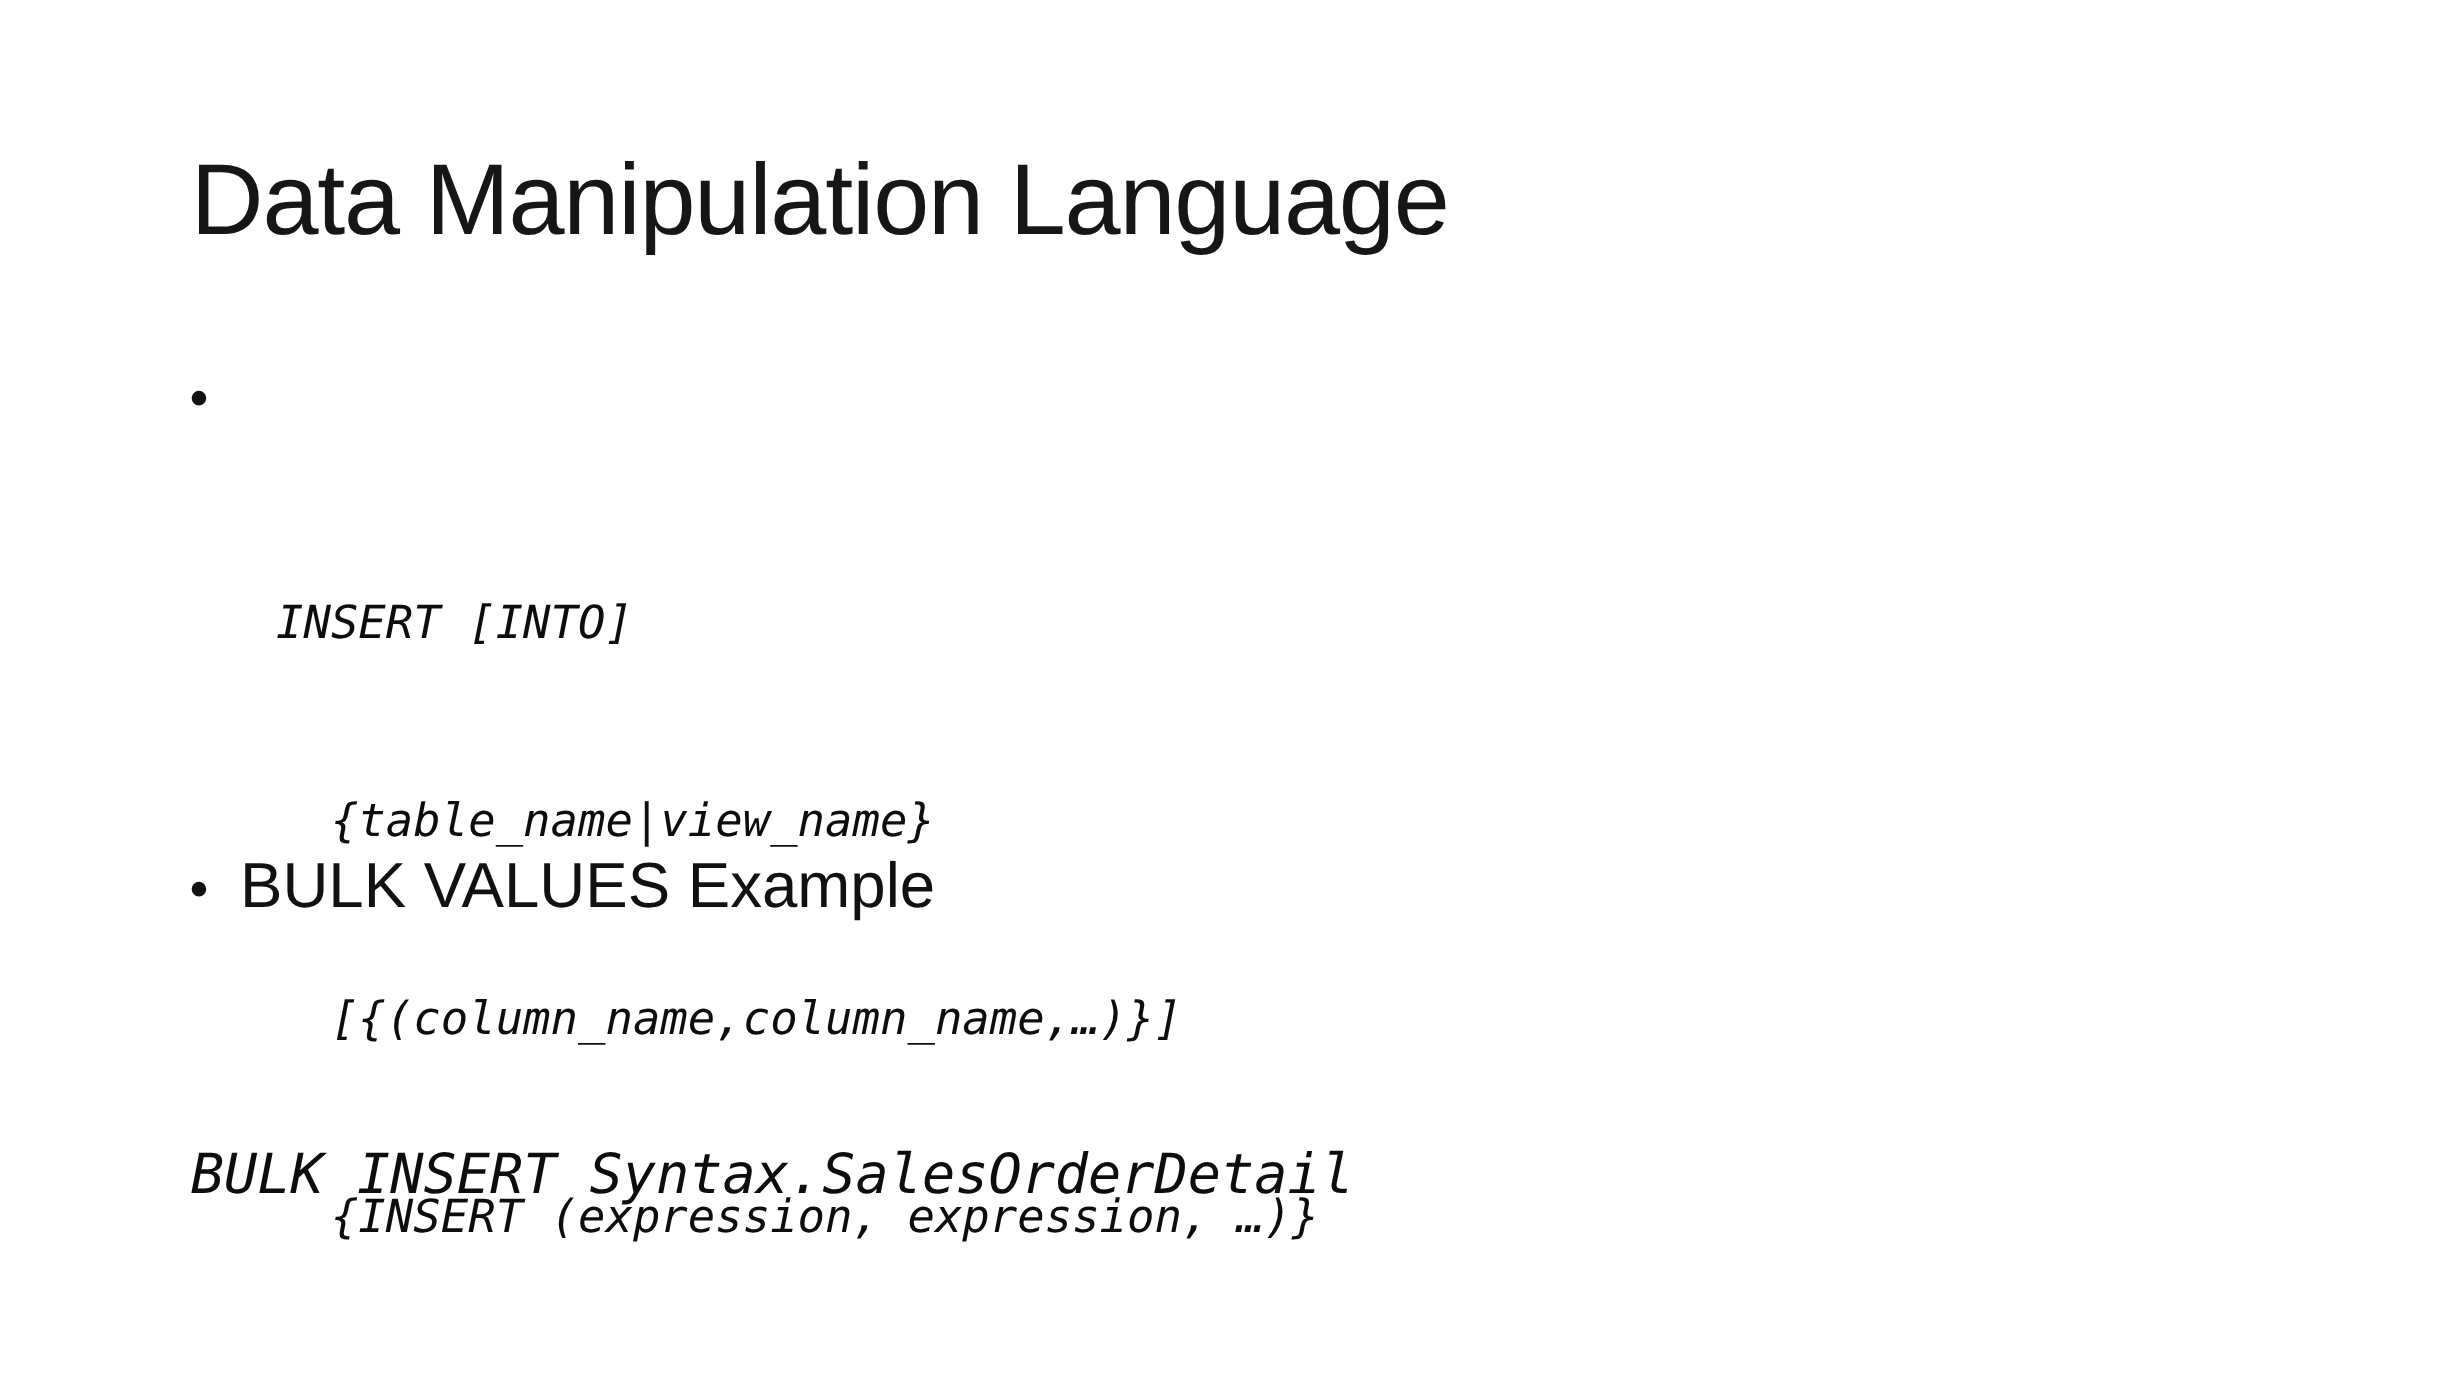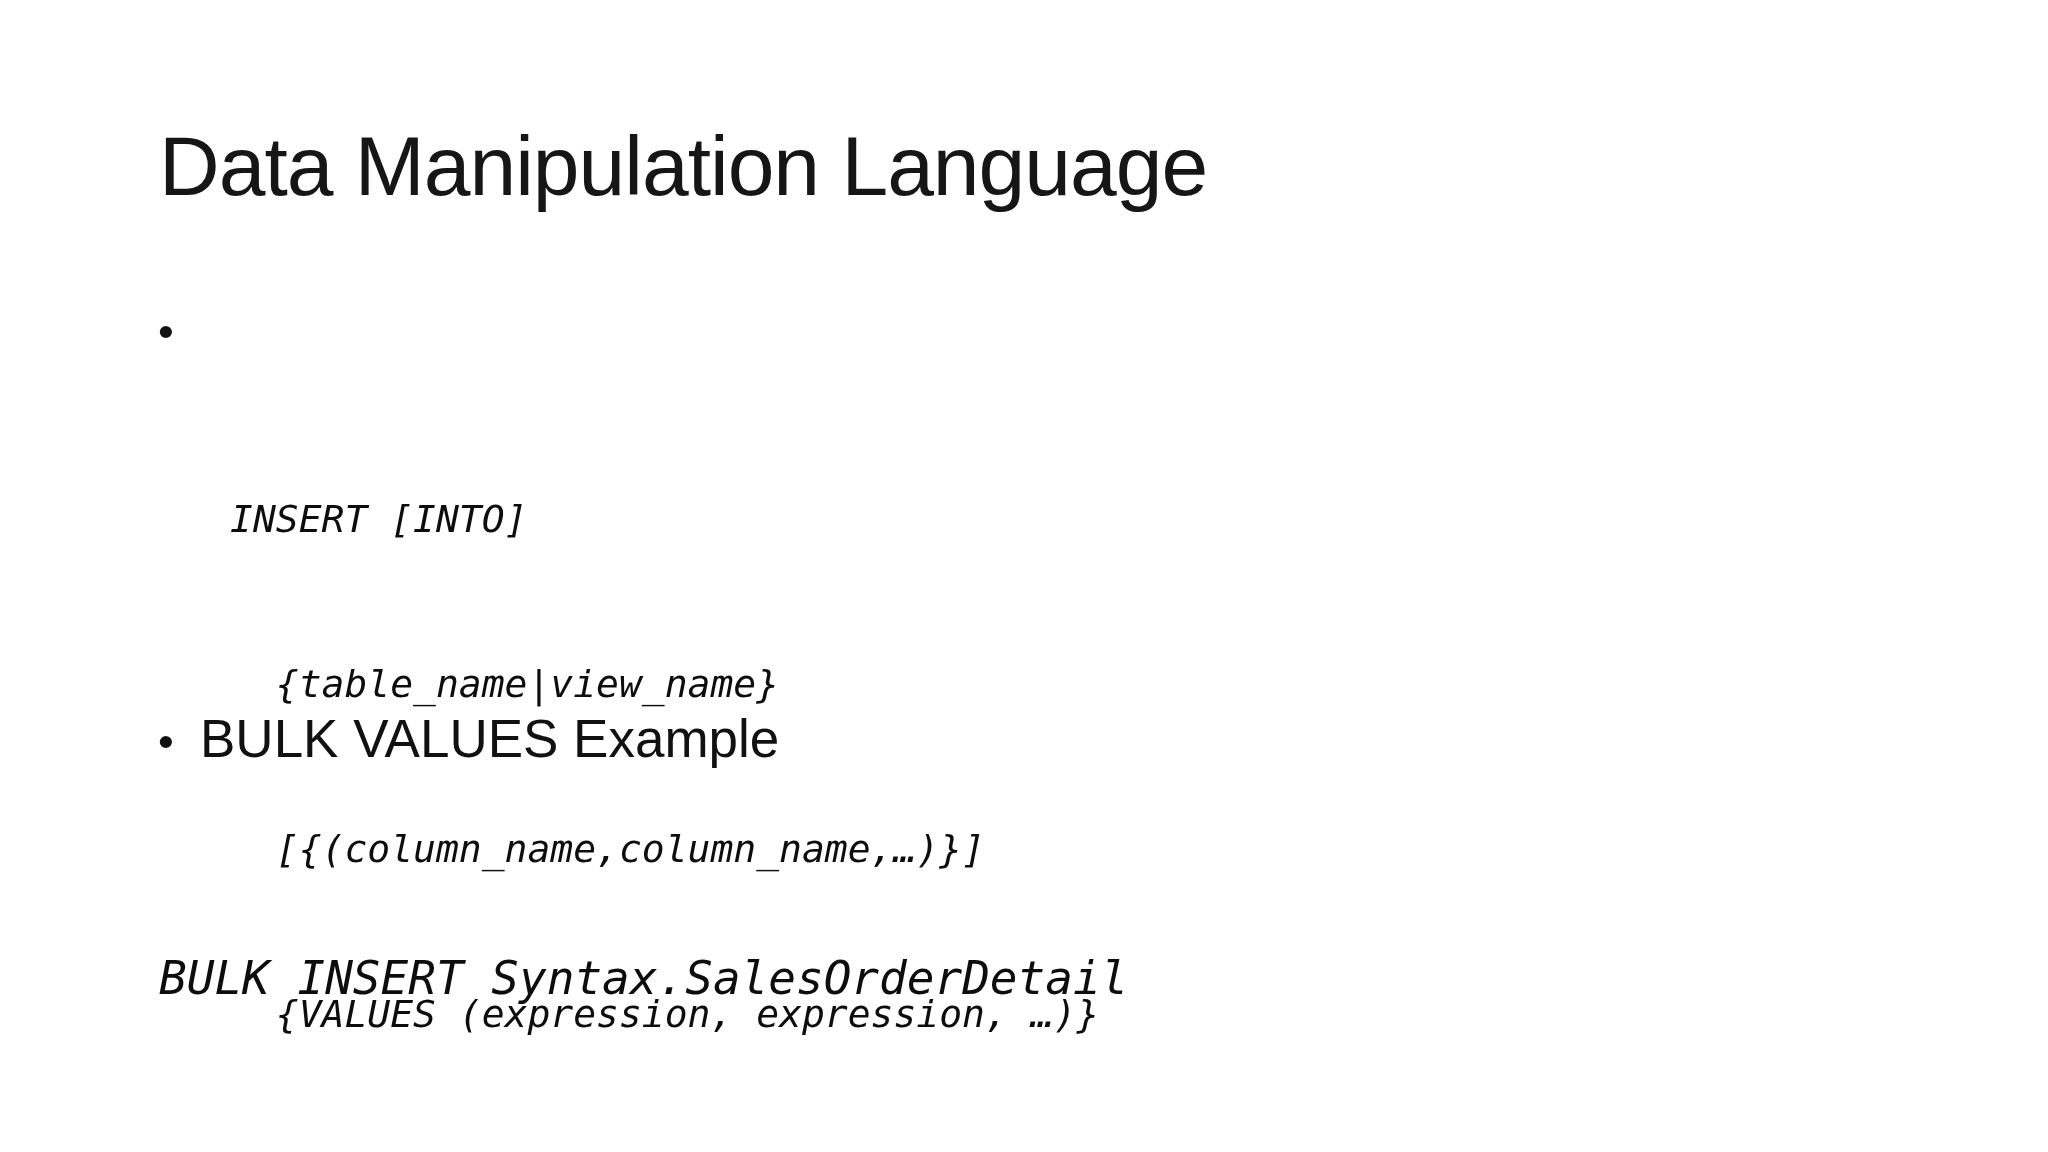--- a/index.html
+++ b/index.html
@@ -73,21 +73,21 @@
   <h1 class="slide-title">Data Manipulation Language</h1>
 
   <div class="bullet-row bullet-row-1">
     <span class="bullet-dot">•</span>
   </div>
 
   <div class="code-block code-syntax">
     <div class="code-line">INSERT [INTO]</div>
     <div class="code-line">  {table_name|view_name}</div>
     <div class="code-line">  [{(column_name,column_name,…)}]</div>
-    <div class="code-line">  {VALUES (expression, expression, …)}</div>
+    <div class="code-line">  {INSERT (expression, expression, …)}</div>
   </div>
 
   <div class="bullet-row bullet-row-2">
     <span class="bullet-dot">•</span>
     <span class="bullet-label">BULK VALUES Example</span>
   </div>
 
   <div class="code-block code-example">
     <div class="code-line">BULK INSERT Syntax.SalesOrderDetail</div>
     

